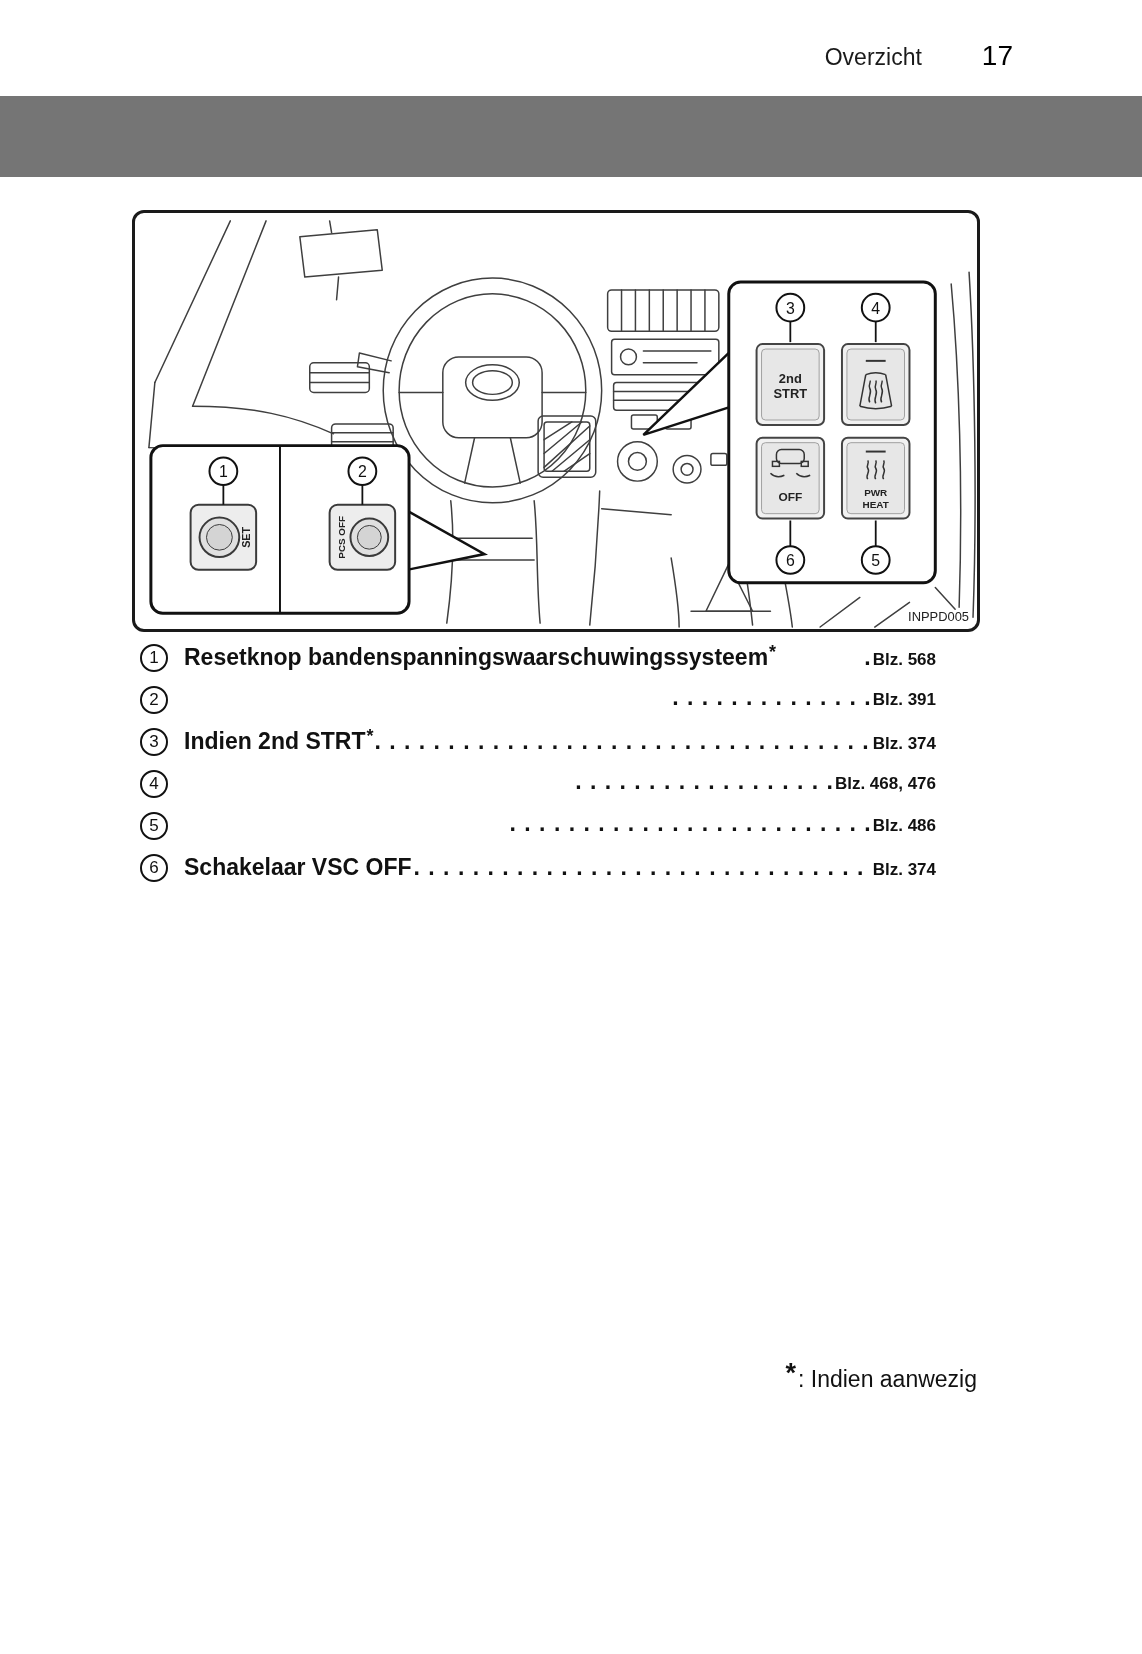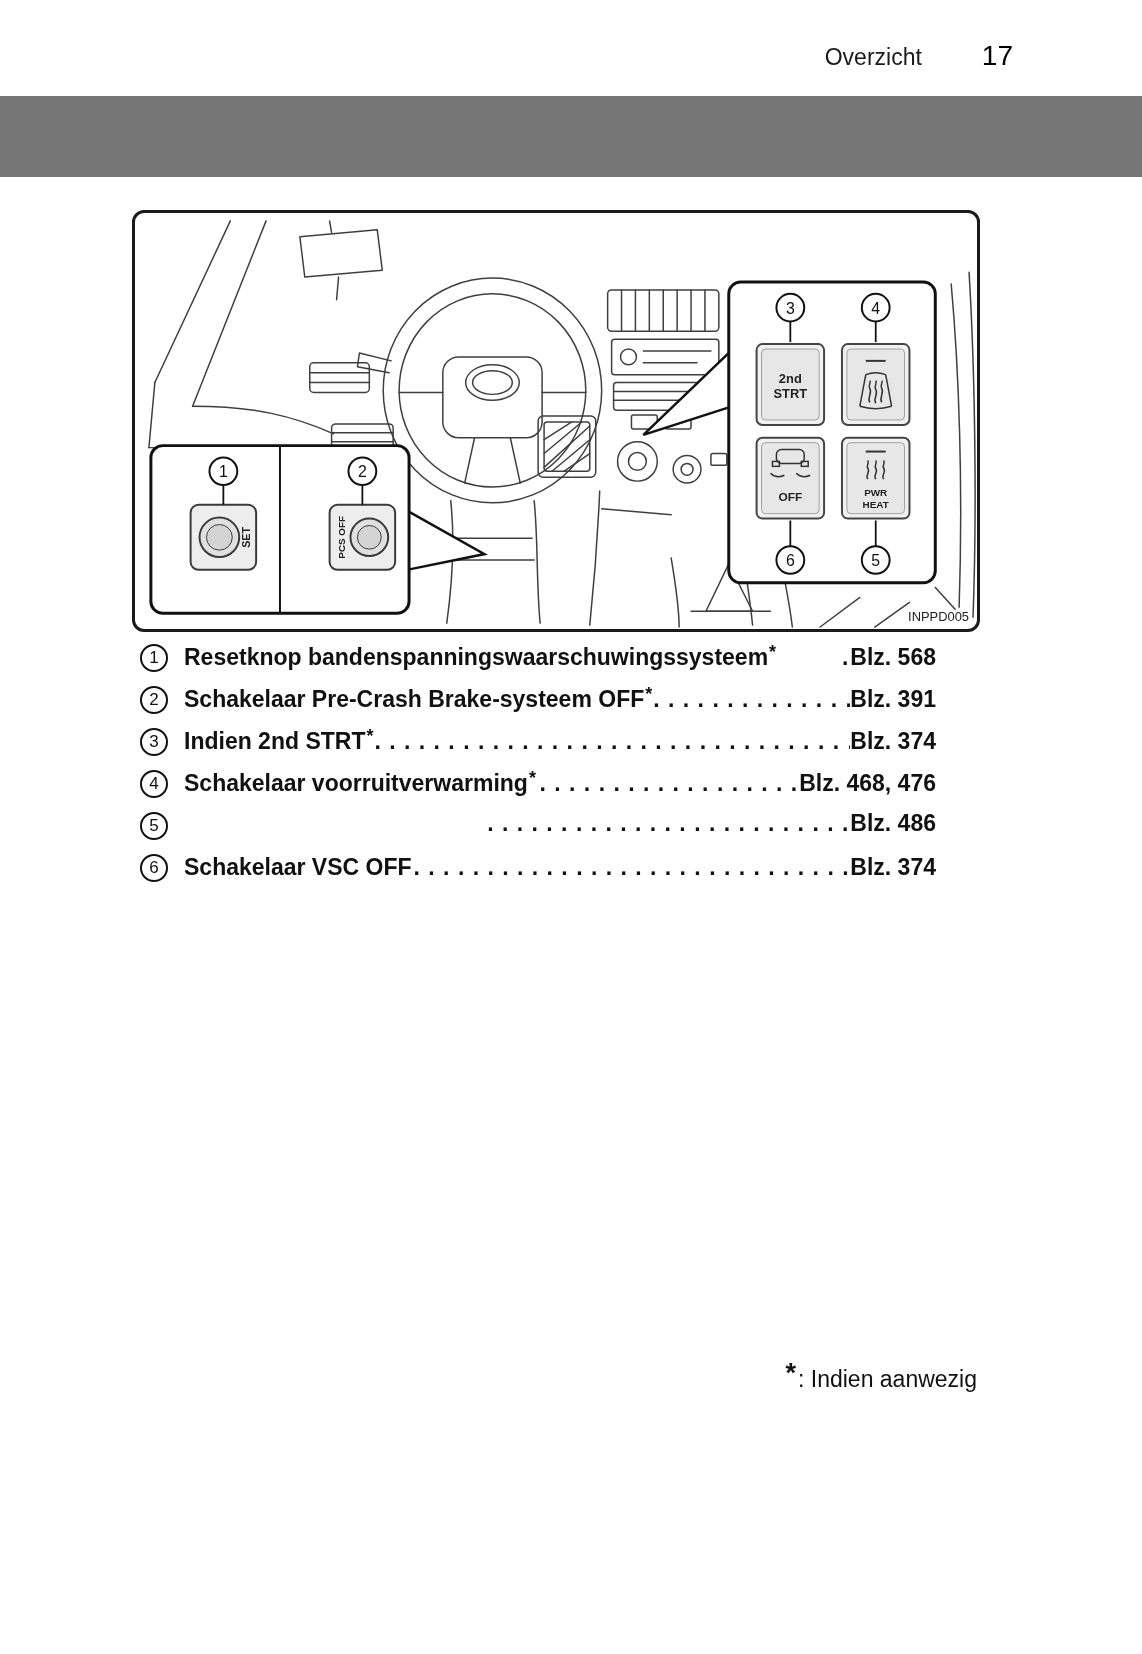--- a/index.html
+++ b/index.html
@@ -35,21 +35,21 @@
     width:28px; height:28px; border:2px solid #111; border-radius:50%;
     display:flex; align-items:center; justify-content:center;
     font-size:17px; color:#111; margin-right:16px;
   }
   .legend-label { flex:0 0 auto; font-weight:bold; font-size:23px; white-space:nowrap; }
   .legend-label sup.star { font-weight:bold; font-size:18px; vertical-align:7px; margin-left:1px; }
   .leader {
     flex:1 1 auto; overflow:hidden; white-space:nowrap; text-align:right;
     font-weight:bold; font-size:23px; letter-spacing:1px; padding:0 1px;
   }
-  .pageref { flex:0 0 auto; font-weight:bold; font-size:23px; }
+  .pageref { flex:0 0 auto; font-weight:bold; font-size:17px; }
 
   
   .footnote { position:absolute; top:1358px; right:165px; font-size:23px; color:#111; }
   .footnote .fstar { font-weight:bold; font-size:27px; vertical-align:5px; margin-right:2px; }
 </style>
 </head>
 <body>
 
 <div class="header">
   <span class="section">Overzicht</span>
@@ -250,35 +250,33 @@
 
   <div class="legend-row">
     <span class="circle-num">1</span>
     <span class="legend-label"><span>Resetknop bandenspanningswaarschuwingssysteem</span><sup class="star">*</sup></span>
     <span class="leader"> .</span>
     <span class="pageref">Blz. 568</span>
   </div>
 
   <div class="legend-row">
     <span class="circle-num">2</span>
-    <span class="legend-label"><span>Schakelaar Pre-Crash Brake-systeem OFF</span><sup class="star">*</sup></span>
     <span class="leader">. . . . . . . . . . . . . .</span>
     <span class="pageref">Blz. 391</span>
   </div>
 
   <div class="legend-row">
     <span class="circle-num">3</span>
     <span class="legend-label"><span>Indien 2nd STRT</span><sup class="star">*</sup></span>
     <span class="leader"> . . . . . . . . . . . . . . . . . . . . . . . . . . . . . . . . . . .</span>
     <span class="pageref">Blz. 374</span>
   </div>
 
   <div class="legend-row">
     <span class="circle-num">4</span>
-    <span class="legend-label"><span>Schakelaar voorruitverwarming</span><sup class="star">*</sup></span>
     <span class="leader">. . . . . . . . . . . . . . . . . .</span>
     <span class="pageref">Blz. 468, 476</span>
   </div>
 
   <div class="legend-row">
     <span class="circle-num">5</span>
     <span class="leader">. . . . . . . . . . . . . . . . . . . . . . . . .</span>
     <span class="pageref">Blz. 486</span>
   </div>
 

